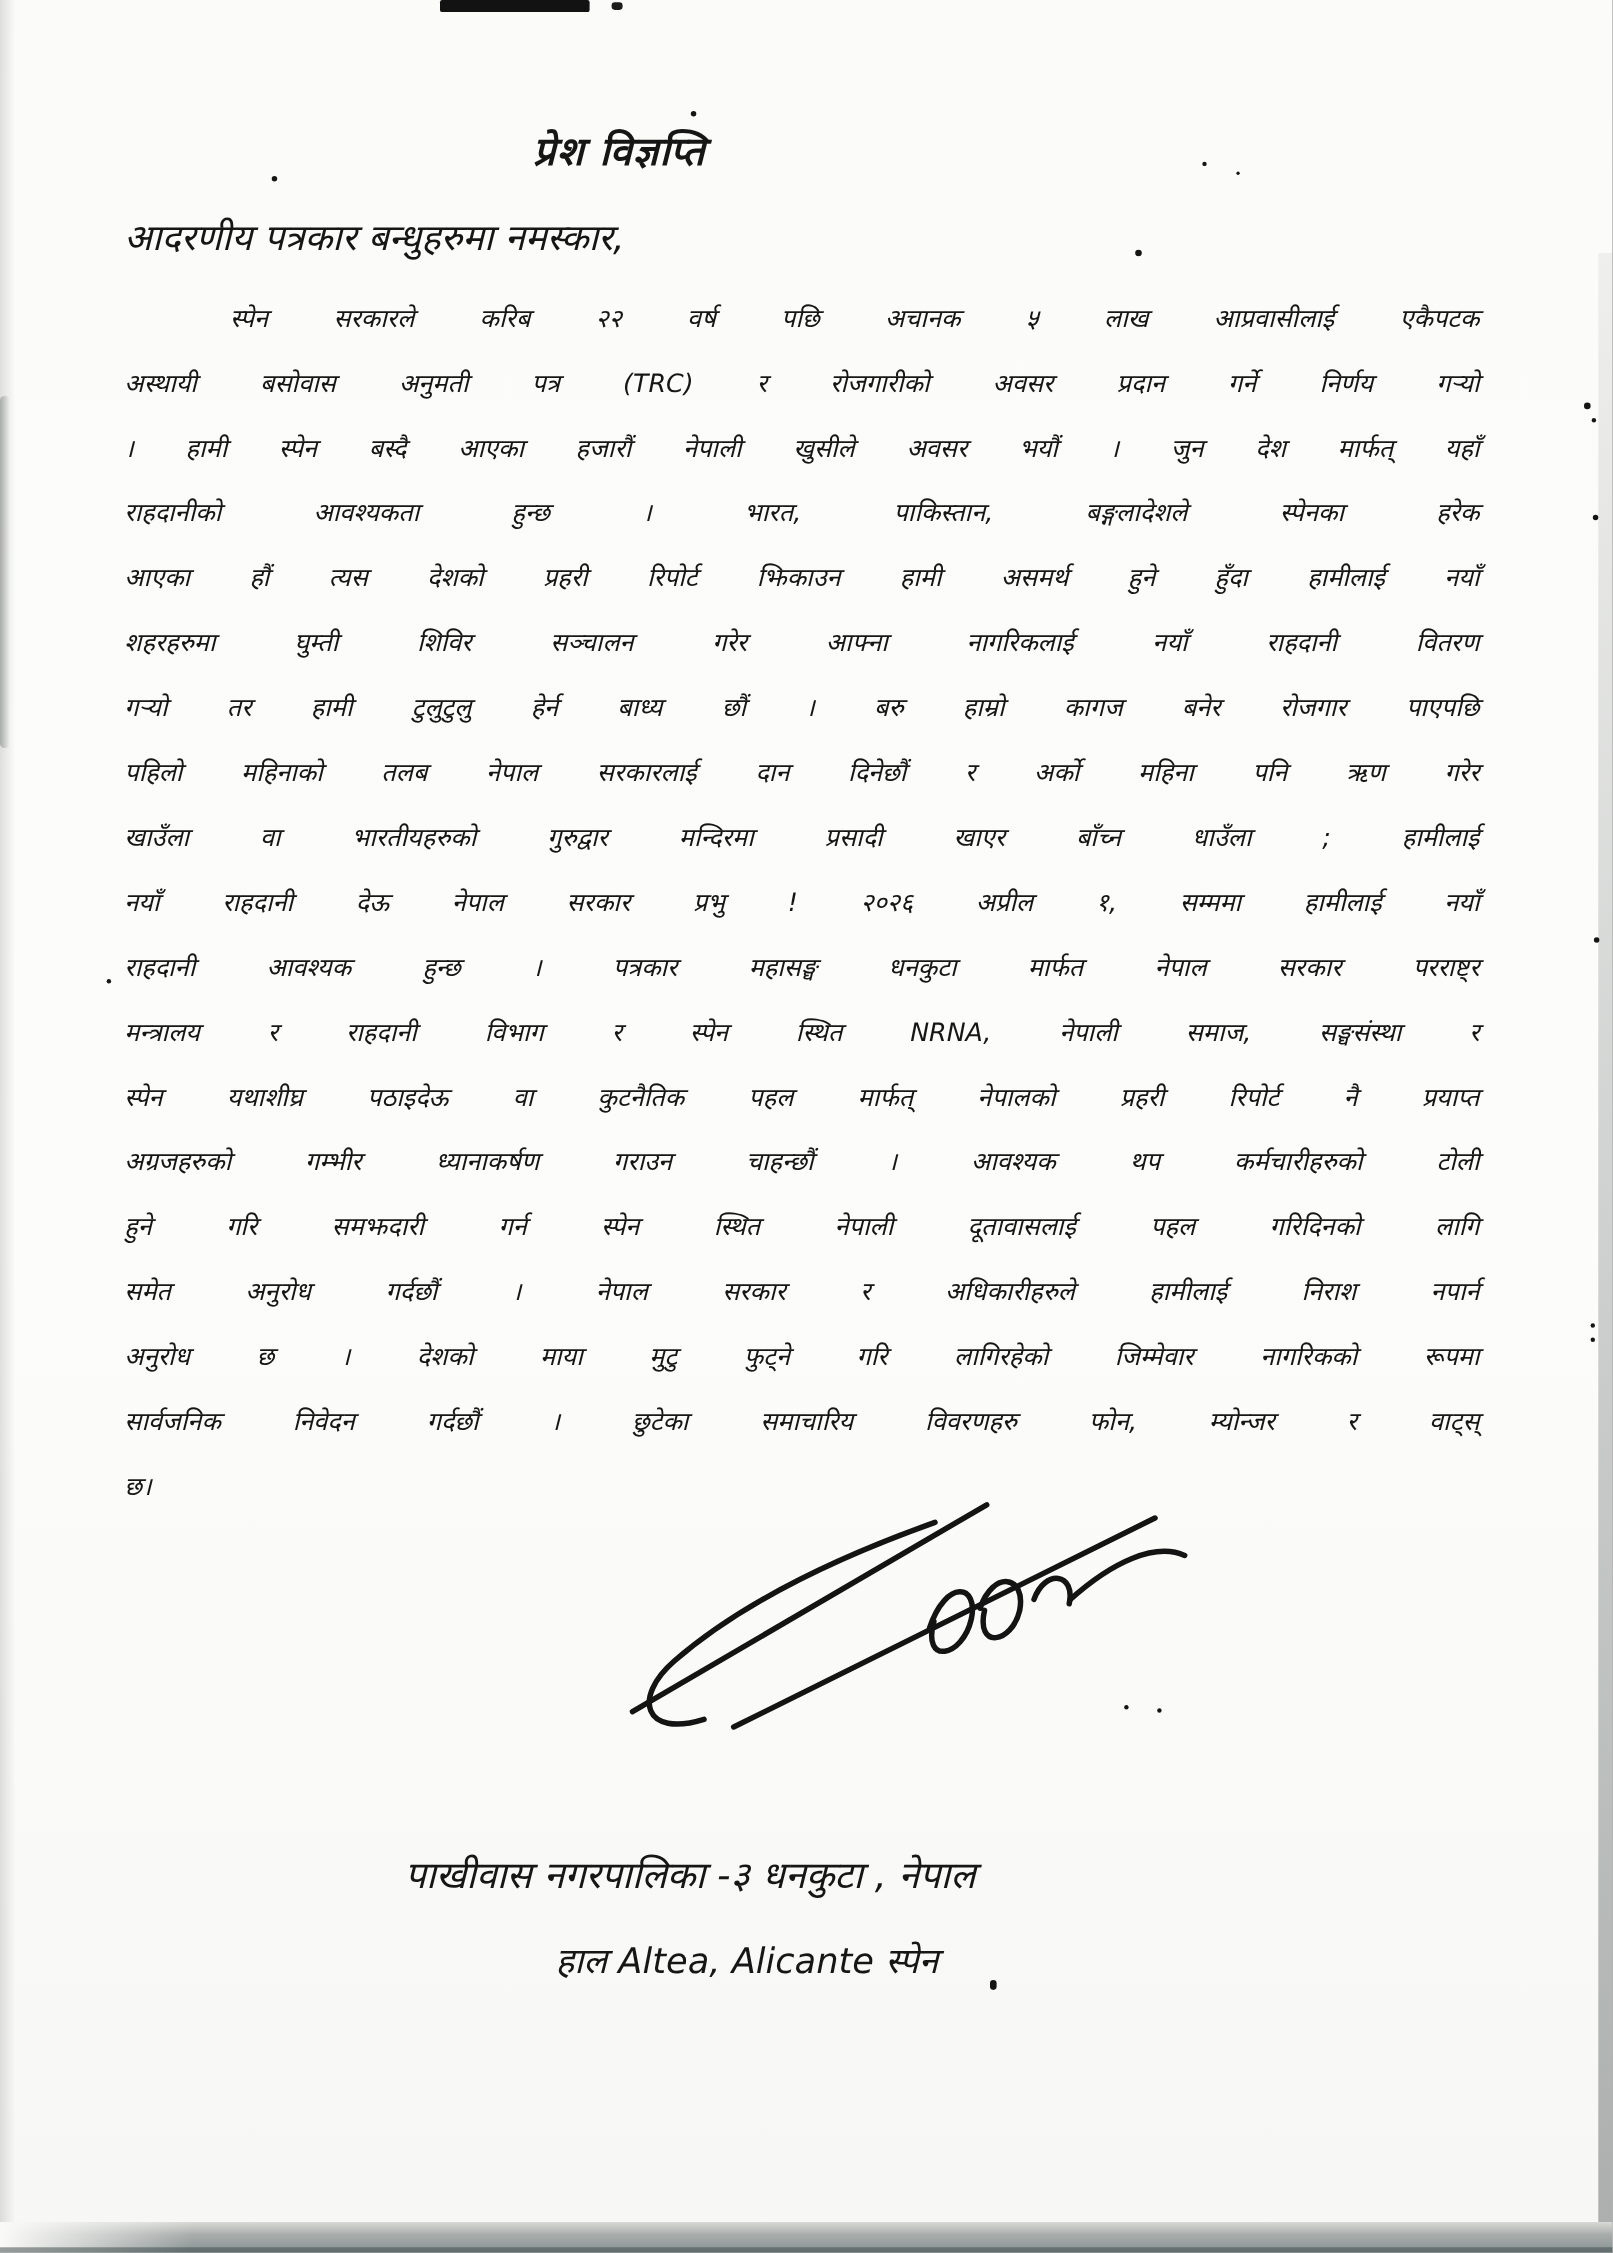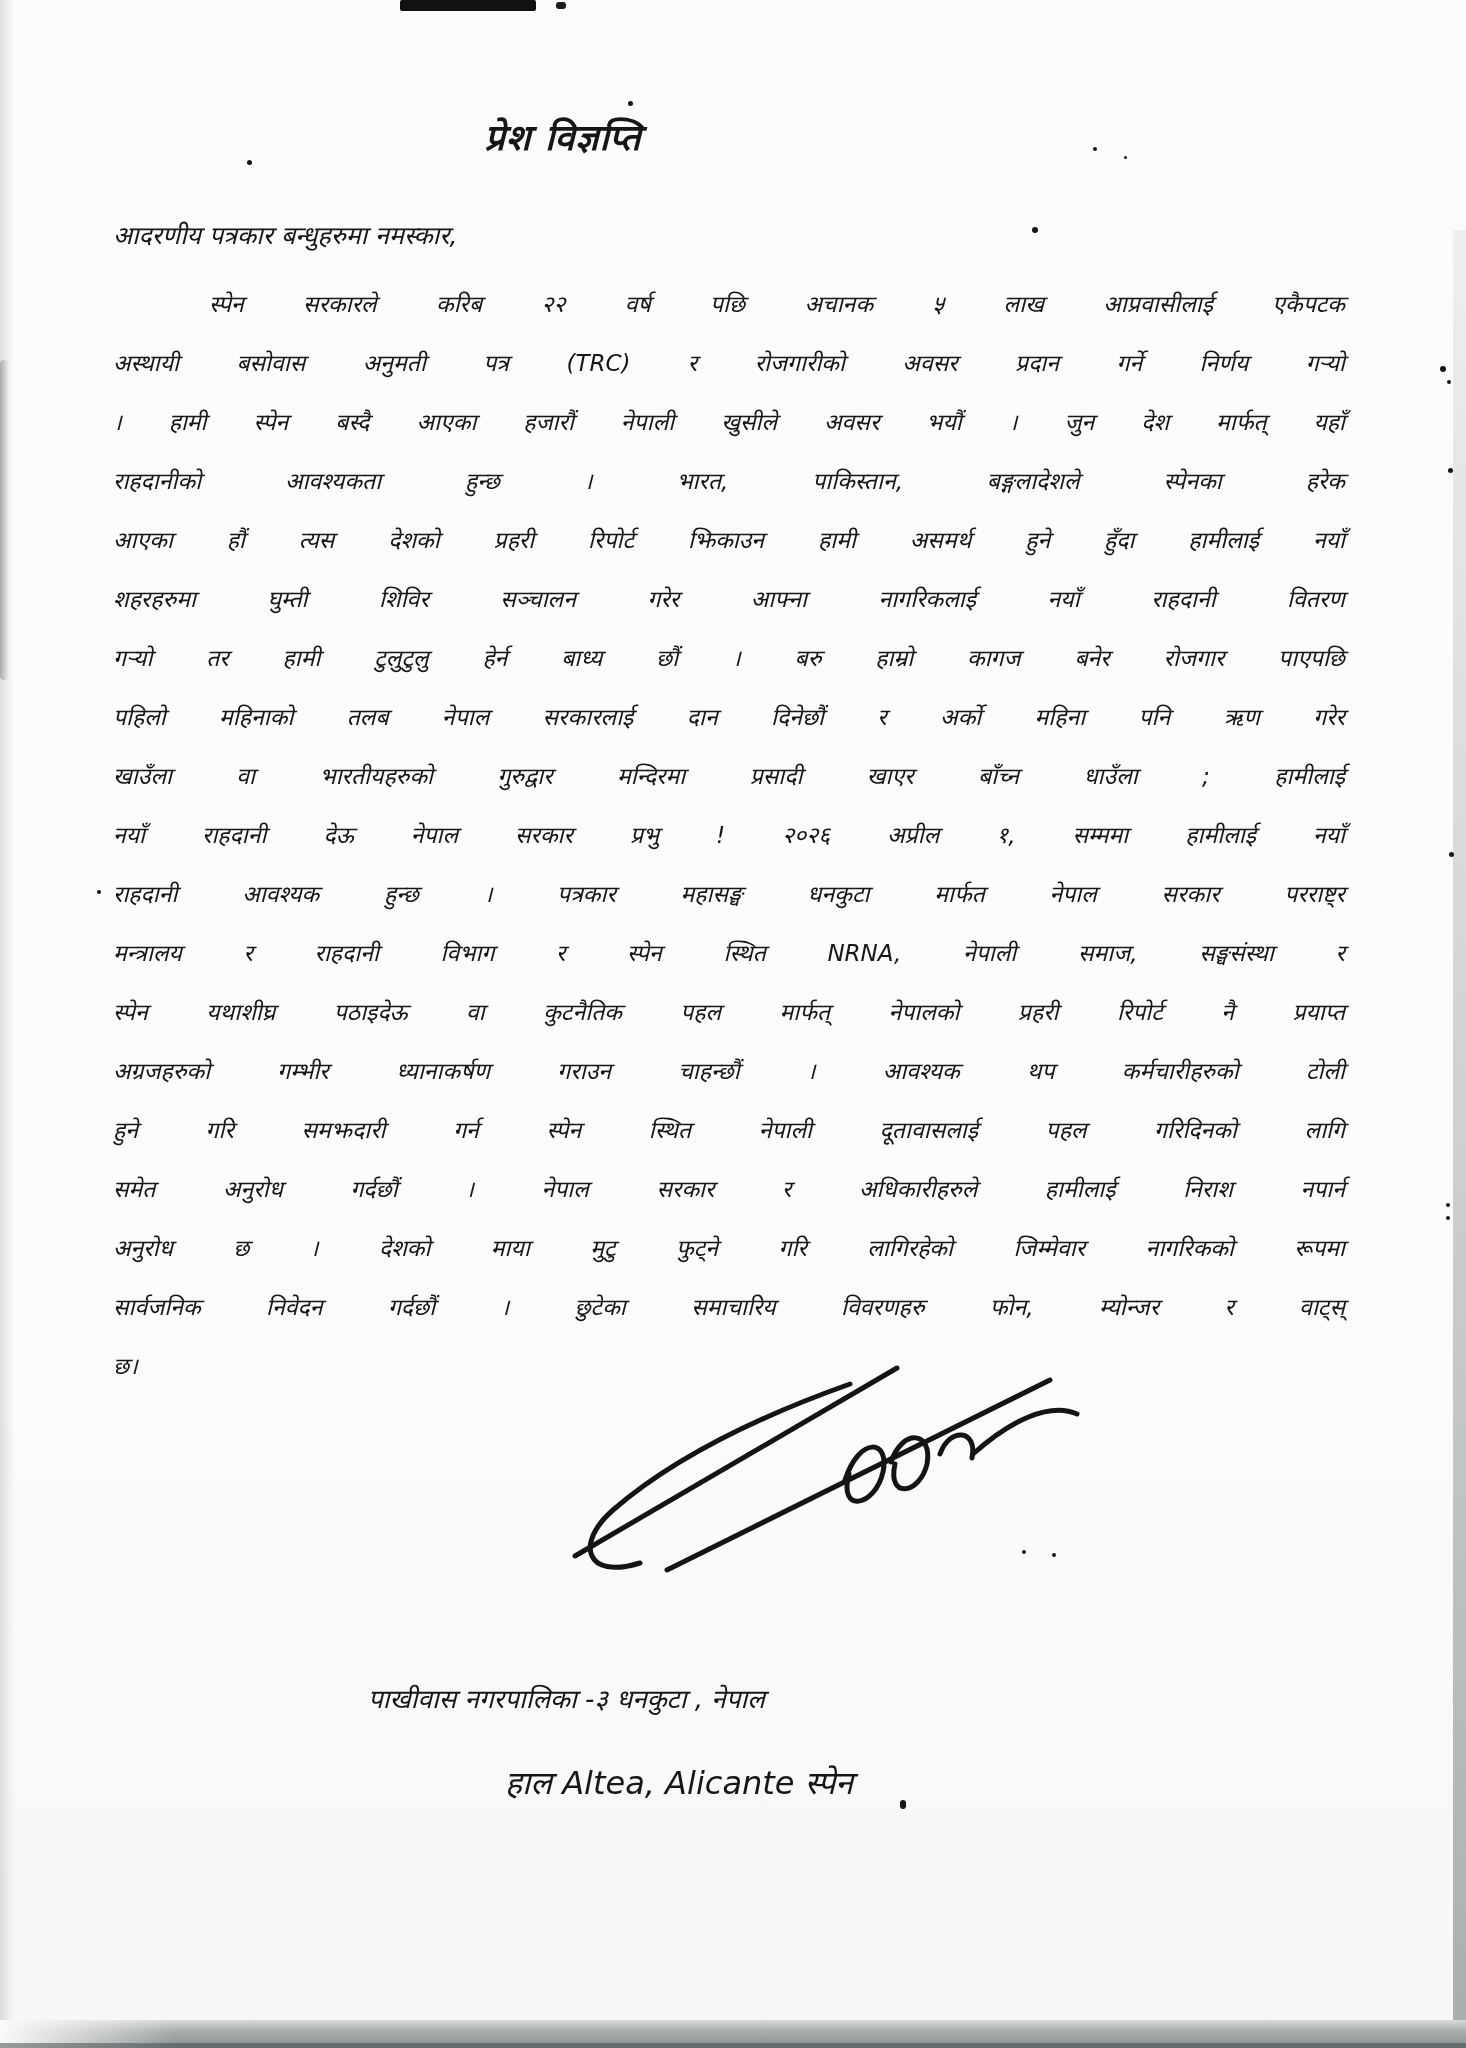--- a/index.html
+++ b/index.html
@@ -20,41 +20,41 @@
   }
   .title{
     margin:112px 0 0;
     font-size:36px;
     font-weight:bold;
     text-align:center;
     transform:translateX(-166px);
     letter-spacing:1px;
   }
   .salutation{
-    margin:56px 0 0;
-    font-size:25px;
+    margin:31px 0 0;
+    font-size:33px;
   }
   .body-text{
     margin:24px 0 0;
     font-size:23px;
     line-height:59px;
   }
   .body-line{
     text-align:justify;
     text-align-last:justify;
     word-spacing:2px;
     white-space:normal;
   }
   .body-line:first-child{text-indent:96px;}
   .body-line:last-child{text-align-last:left;}
   .signature-block{position:absolute;left:545px;top:1358px;width:560px;height:225px;}
   .signature-svg{position:absolute;left:0;top:0;}
   .signatory-address{
     position:absolute;left:368px;top:1680px;
-    font-size:26px;white-space:nowrap;
+    font-size:34px;white-space:nowrap;
   }
   .signatory-location{
     position:absolute;left:505px;top:1760px;
     font-size:32px;white-space:nowrap;
   }
   
   .artifact{position:absolute;background:#151515;border-radius:50%;}
   .bar-top{left:400px;top:0;width:136px;height:11px;border-radius:2px;background:#121212;}
   .chip-top{left:556px;top:2px;width:10px;height:7px;border-radius:3px;background:#1c1c1c;}
   .left-shade{

